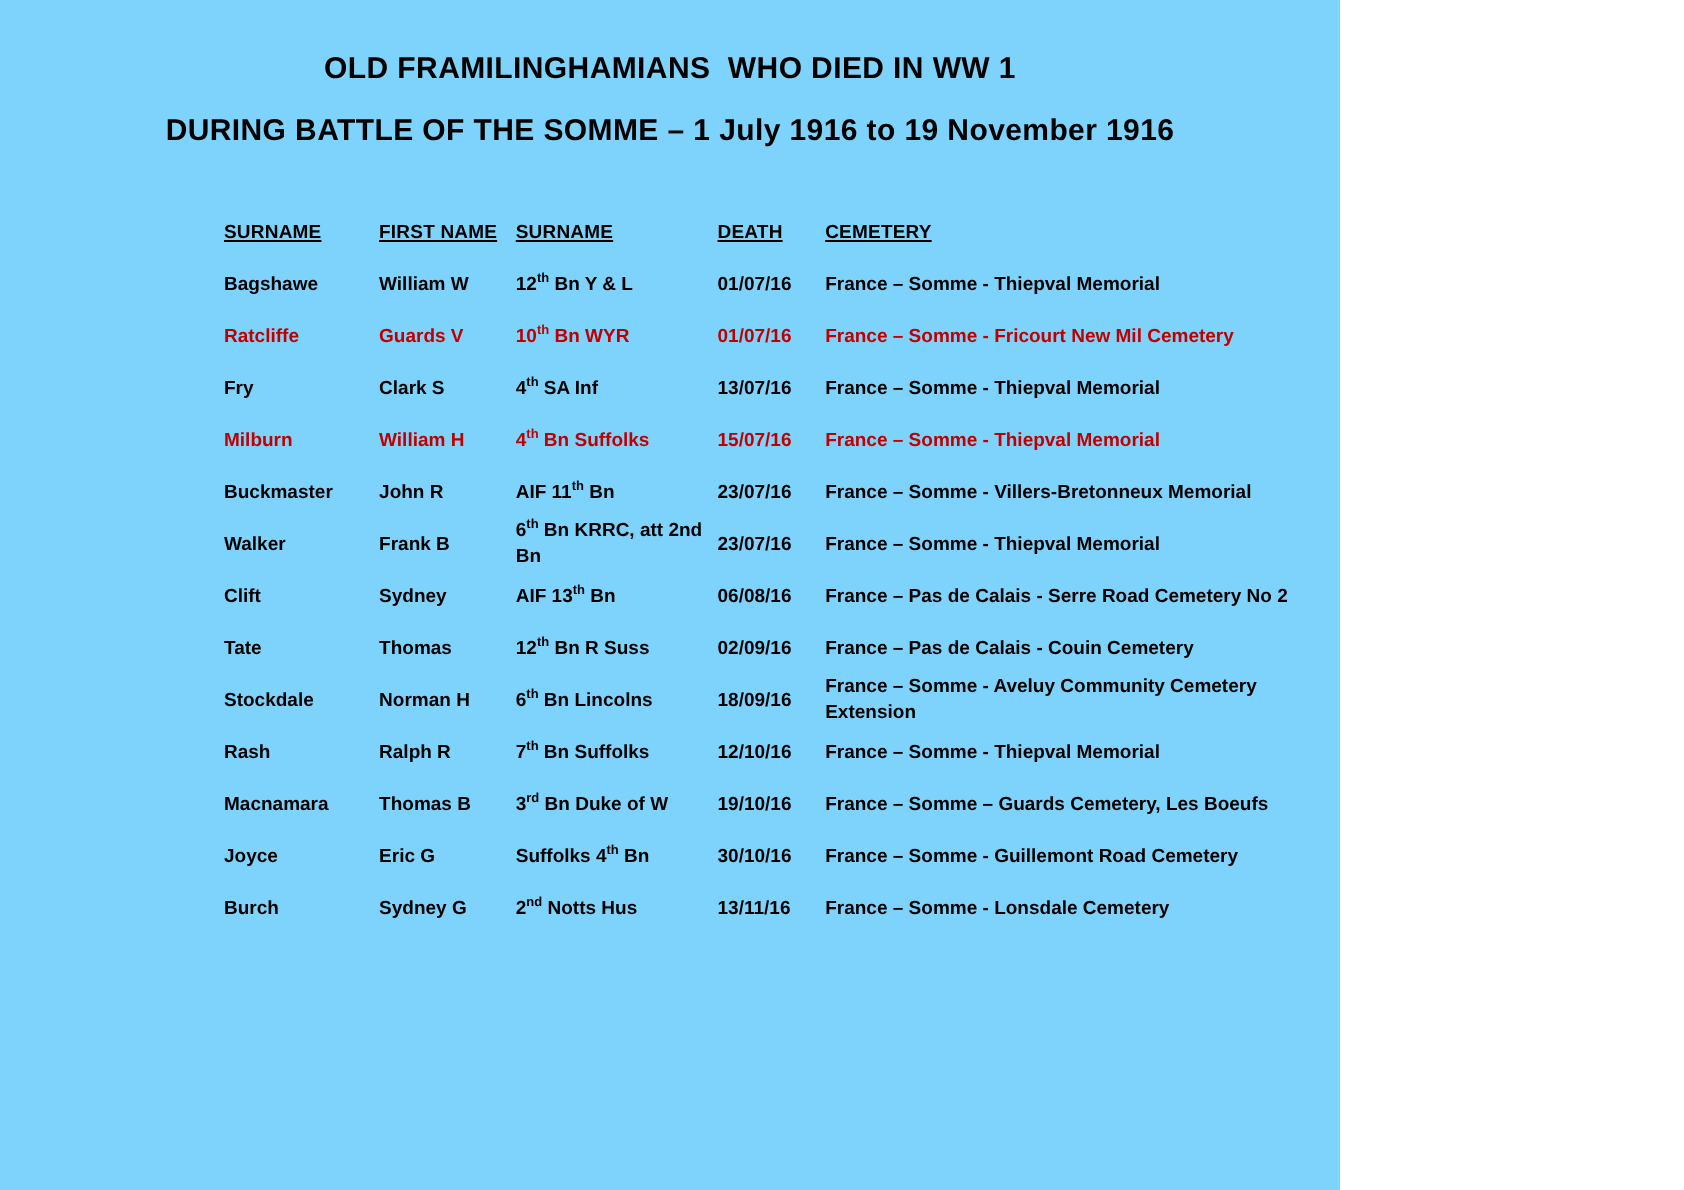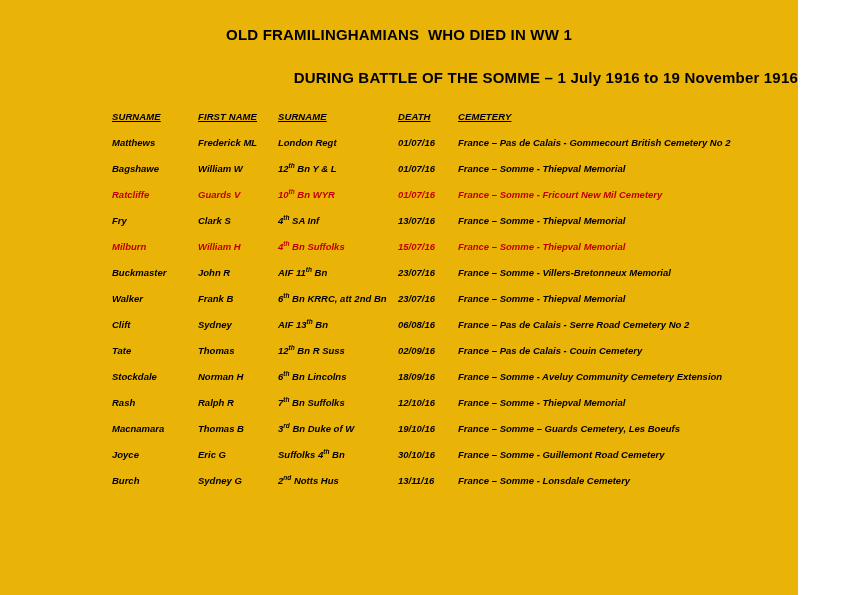--- a/index.html
+++ b/index.html
@@ -1,42 +1,41 @@
 <!DOCTYPE html>
 <html><head>
 <meta charset="utf-8">
 <style>
   html, body { margin: 0; padding: 0; background: #ffffff; }
   .page {
     position: relative;
-    width: 798px;
+    width: 670px;
     height: 595px;
-    background: #eab308;
+    background: #7dd3fc;
     overflow: hidden;
     font-family: "Liberation Sans", sans-serif;
     font-weight: bold;
     color: #000000;
   }
   .title {
     text-align: center;
     font-size: 15px;
     font-weight: bold;
     white-space: pre;
     letter-spacing: 0.2px;
   }
   .title.line1 { padding-top: 26px; }
-  .title.line2 { margin-top: 26px; text-align: right; }
+  .title.line2 { margin-top: 14px; }
 
   table.roll {
     position: absolute;
     left: 112px;
     top: 103px;
     border-collapse: collapse;
     table-layout: fixed;
-    font-style: italic;
   }
   table.roll th, table.roll td {
     font-size: 9.5px;
     font-weight: bold;
     text-align: left;
     vertical-align: middle;
     padding: 0;
     line-height: 13px;
   }
   table.roll tr { height: 26px; }
@@ -63,27 +62,20 @@
     <thead>
       <tr>
         <th class="col-surname">SURNAME</th>
         <th class="col-first_name">FIRST NAME</th>
         <th class="col-regiment">SURNAME</th>
         <th class="col-death">DEATH</th>
         <th class="col-cemetery">CEMETERY</th>
       </tr>
     </thead>
     <tbody id="table-body">
-        <tr>
-          <td class="col-surname">Matthews</td>
-          <td class="col-first_name">Frederick ML</td>
-          <td class="col-regiment">London Regt</td>
-          <td class="col-death">01/07/16</td>
-          <td class="col-cemetery">France – Pas de Calais - Gommecourt British Cemetery No 2</td>
-        </tr>
         <tr>
           <td class="col-surname">Bagshawe</td>
           <td class="col-first_name">William W</td>
           <td class="col-regiment">12<span class="sup">th</span> Bn Y &amp; L</td>
           <td class="col-death">01/07/16</td>
           <td class="col-cemetery">France – Somme - Thiepval Memorial</td>
         </tr>
         <tr style="color: rgb(192, 0, 0);">
           <td class="col-surname">Ratcliffe</td>
           <td class="col-first_name">Guards V</td>

